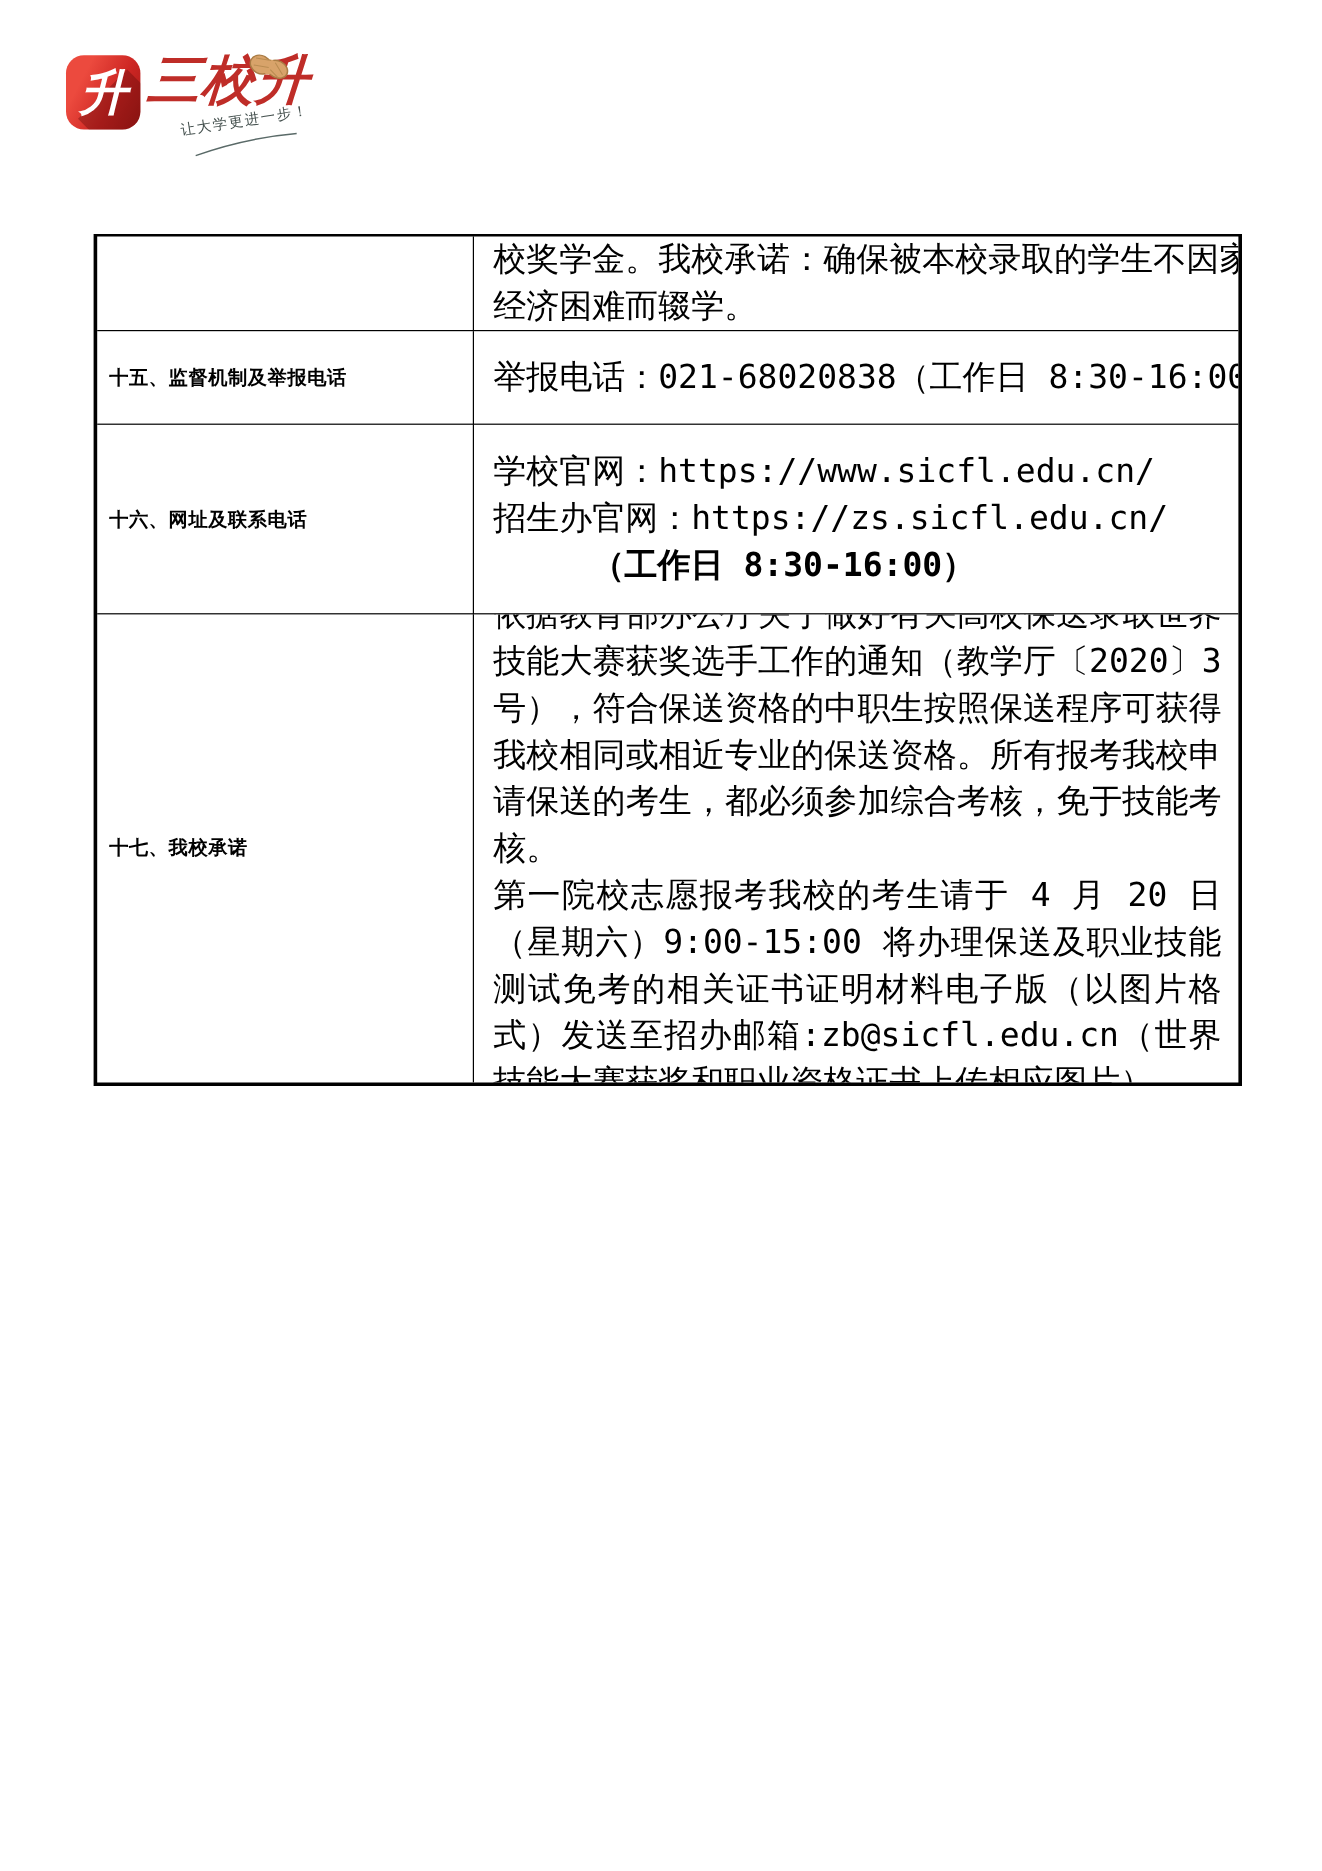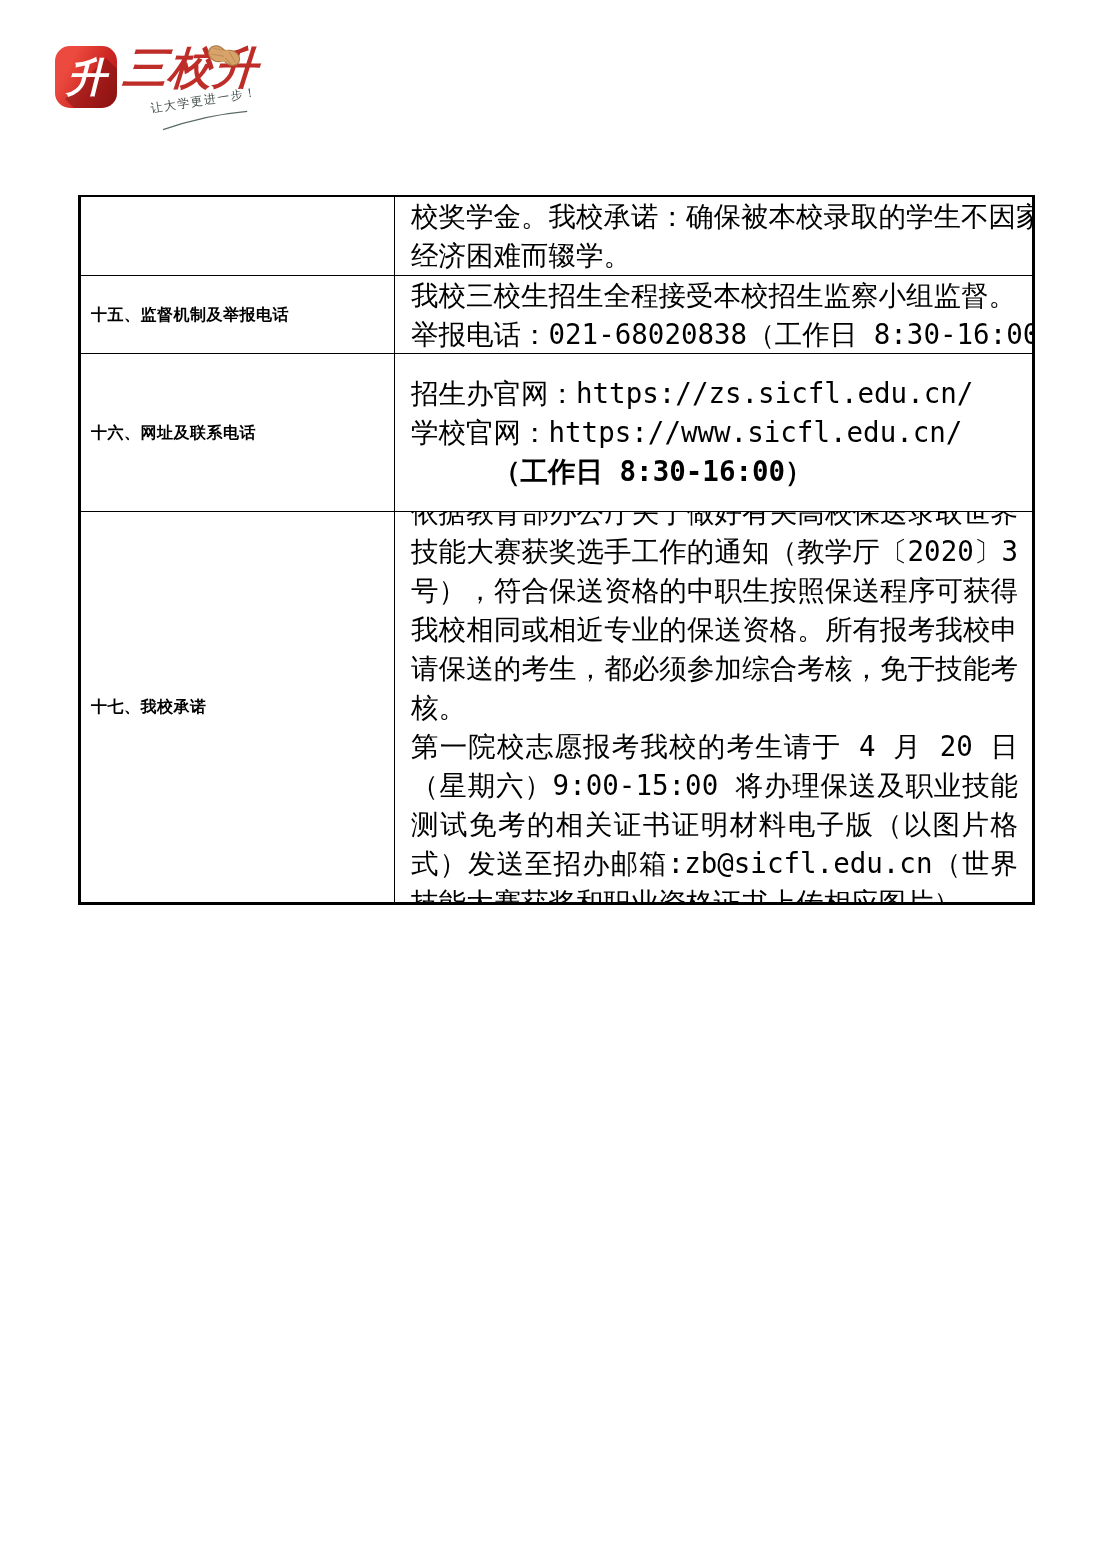--- a/index.html
+++ b/index.html
@@ -126,28 +126,27 @@
 <div class="doc-table">
 
   <div class="cell label-cell"></div>
   <div class="cell content-cell">
     <div class="line">校奖学金。我校承诺：确保被本校录取的学生不因家庭</div>
     <div class="line">经济困难而辍学。</div>
   </div>
 
   <div class="cell label-cell">十五、监督机制及举报电话</div>
   <div class="cell content-cell">
-    <div class="line">我校三校生招生全程接受本校招生监察小组监督。</div>
     <div class="line">举报电话：021-68020838（工作日 8:30-16:00）</div>
   </div>
 
   <div class="cell label-cell">十六、网址及联系电话</div>
   <div class="cell content-cell">
+    <div class="line">学校官网：https://www.sicfl.edu.cn/</div>
     <div class="line">招生办官网：https://zs.sicfl.edu.cn/</div>
-    <div class="line">学校官网：https://www.sicfl.edu.cn/</div>
     <div class="line indent">（工作日 8:30-16:00）</div>
   </div>
 
   <div class="cell label-cell last-row">十七、我校承诺</div>
   <div class="cell content-cell last-row">
     <div class="para">依据教育部办公厅关于做好有关高校保送录取世界技能大赛获奖选手工作的通知（教学厅〔2020〕3 号），符合保送资格的中职生按照保送程序可获得我校相同或相近专业的保送资格。所有报考我校申请保送的考生，都必须参加综合考核，免于技能考核。</div>
     <div class="para">第一院校志愿报考我校的考生请于 4 月 20 日（星期六）9:00-15:00 将办理保送及职业技能测试免考的相关证书证明材料电子版（以图片格式）发送至招办邮箱:zb@sicfl.edu.cn（世界技能大赛获奖和职业资格证书上传相应图片）。</div>
   </div>
 
 </div>

